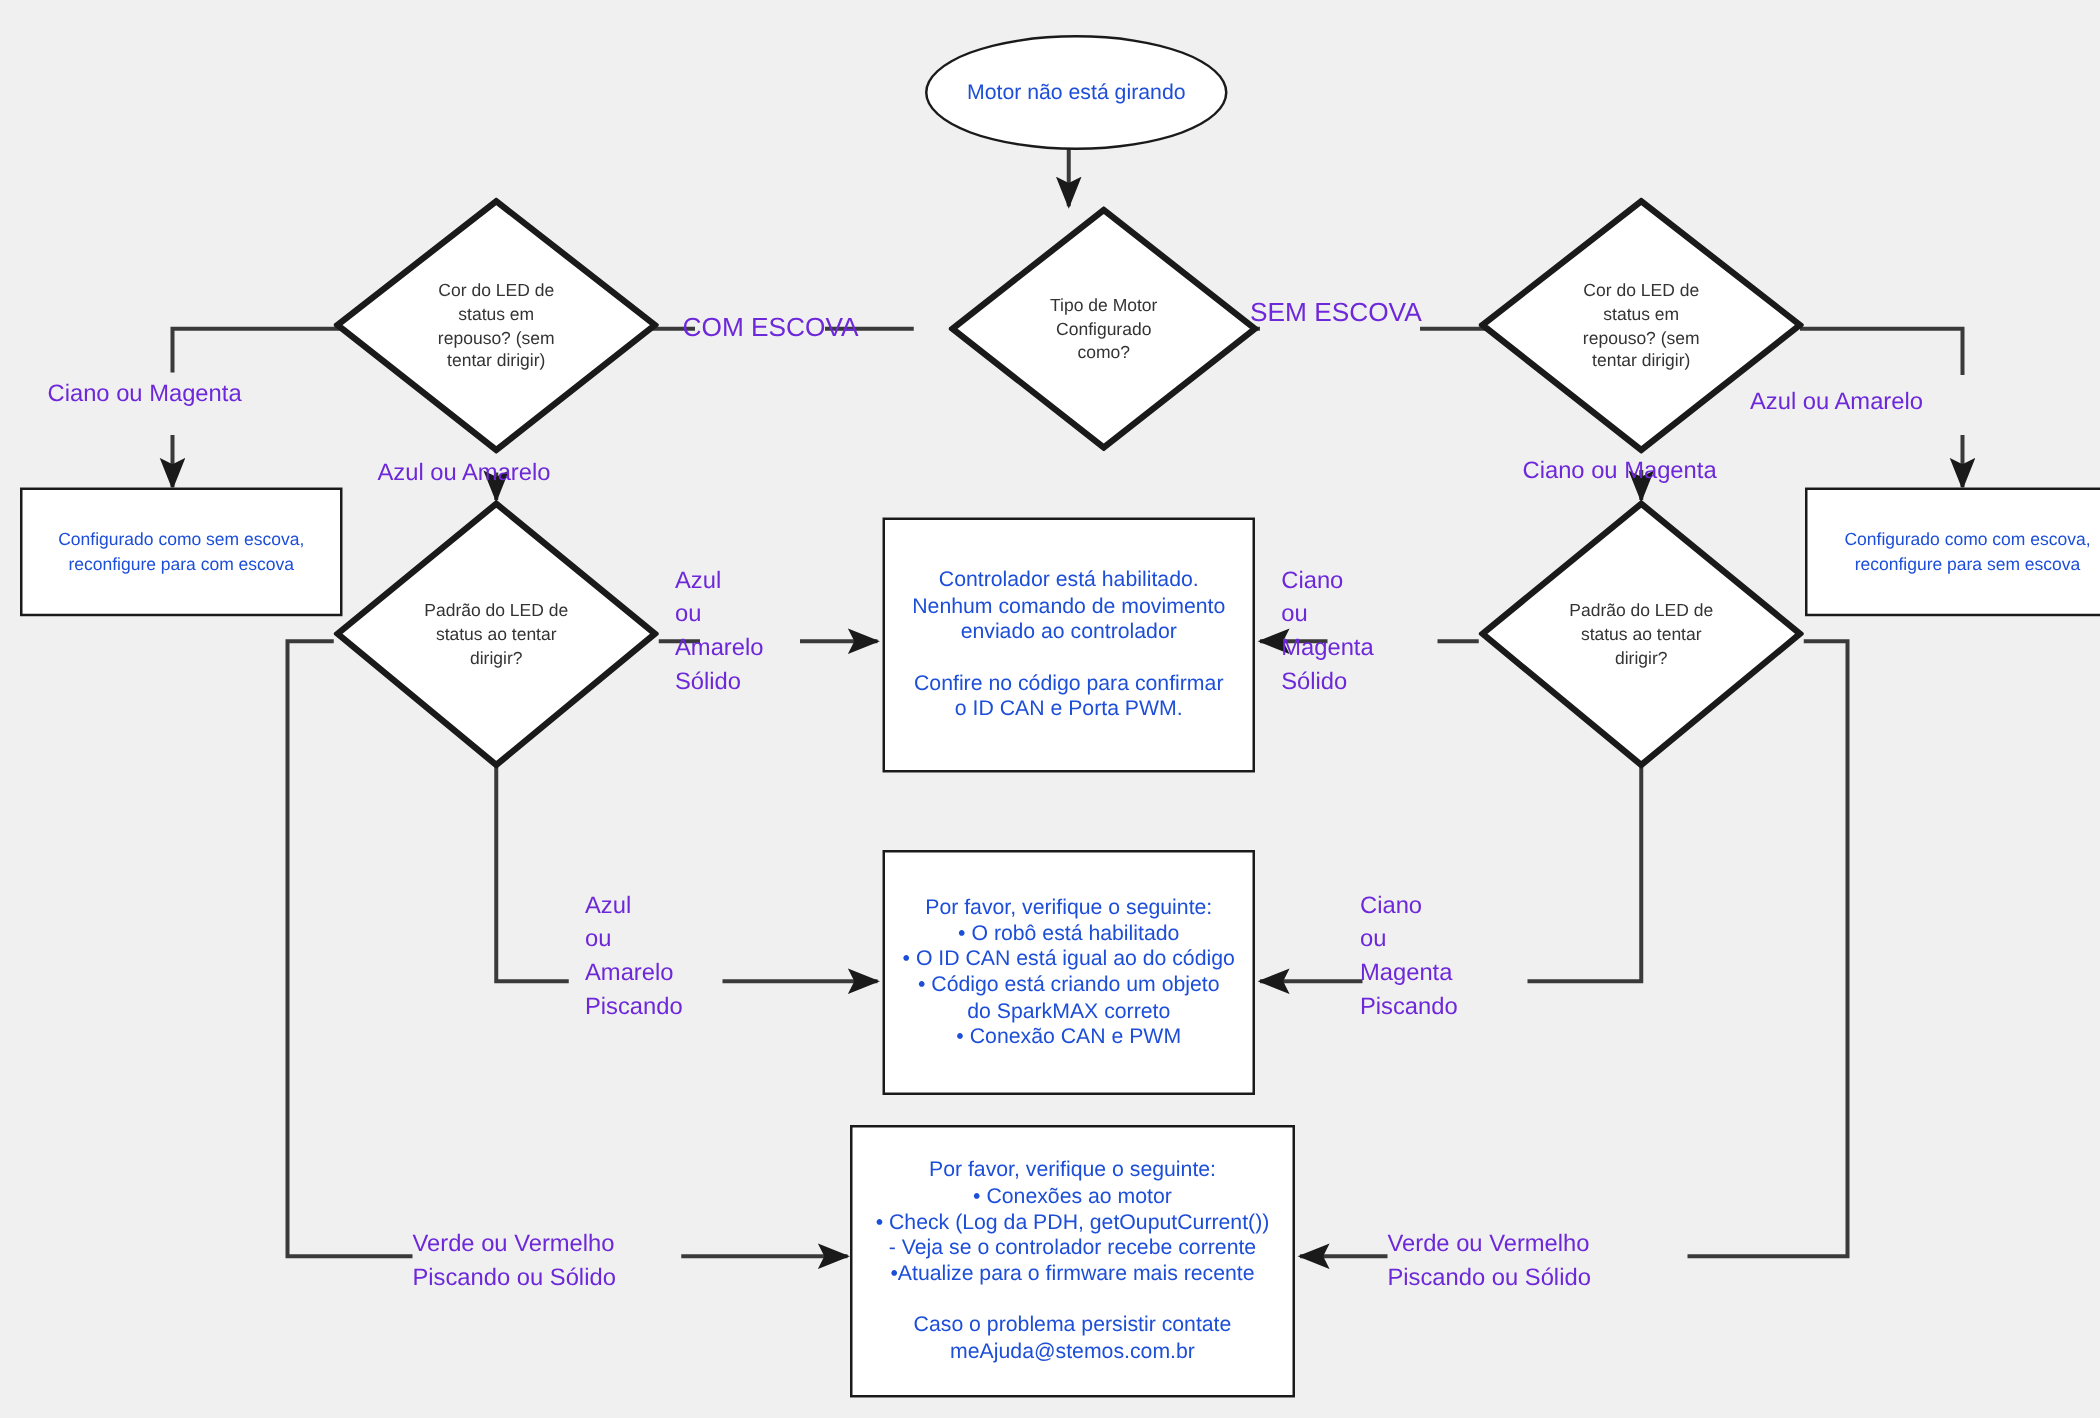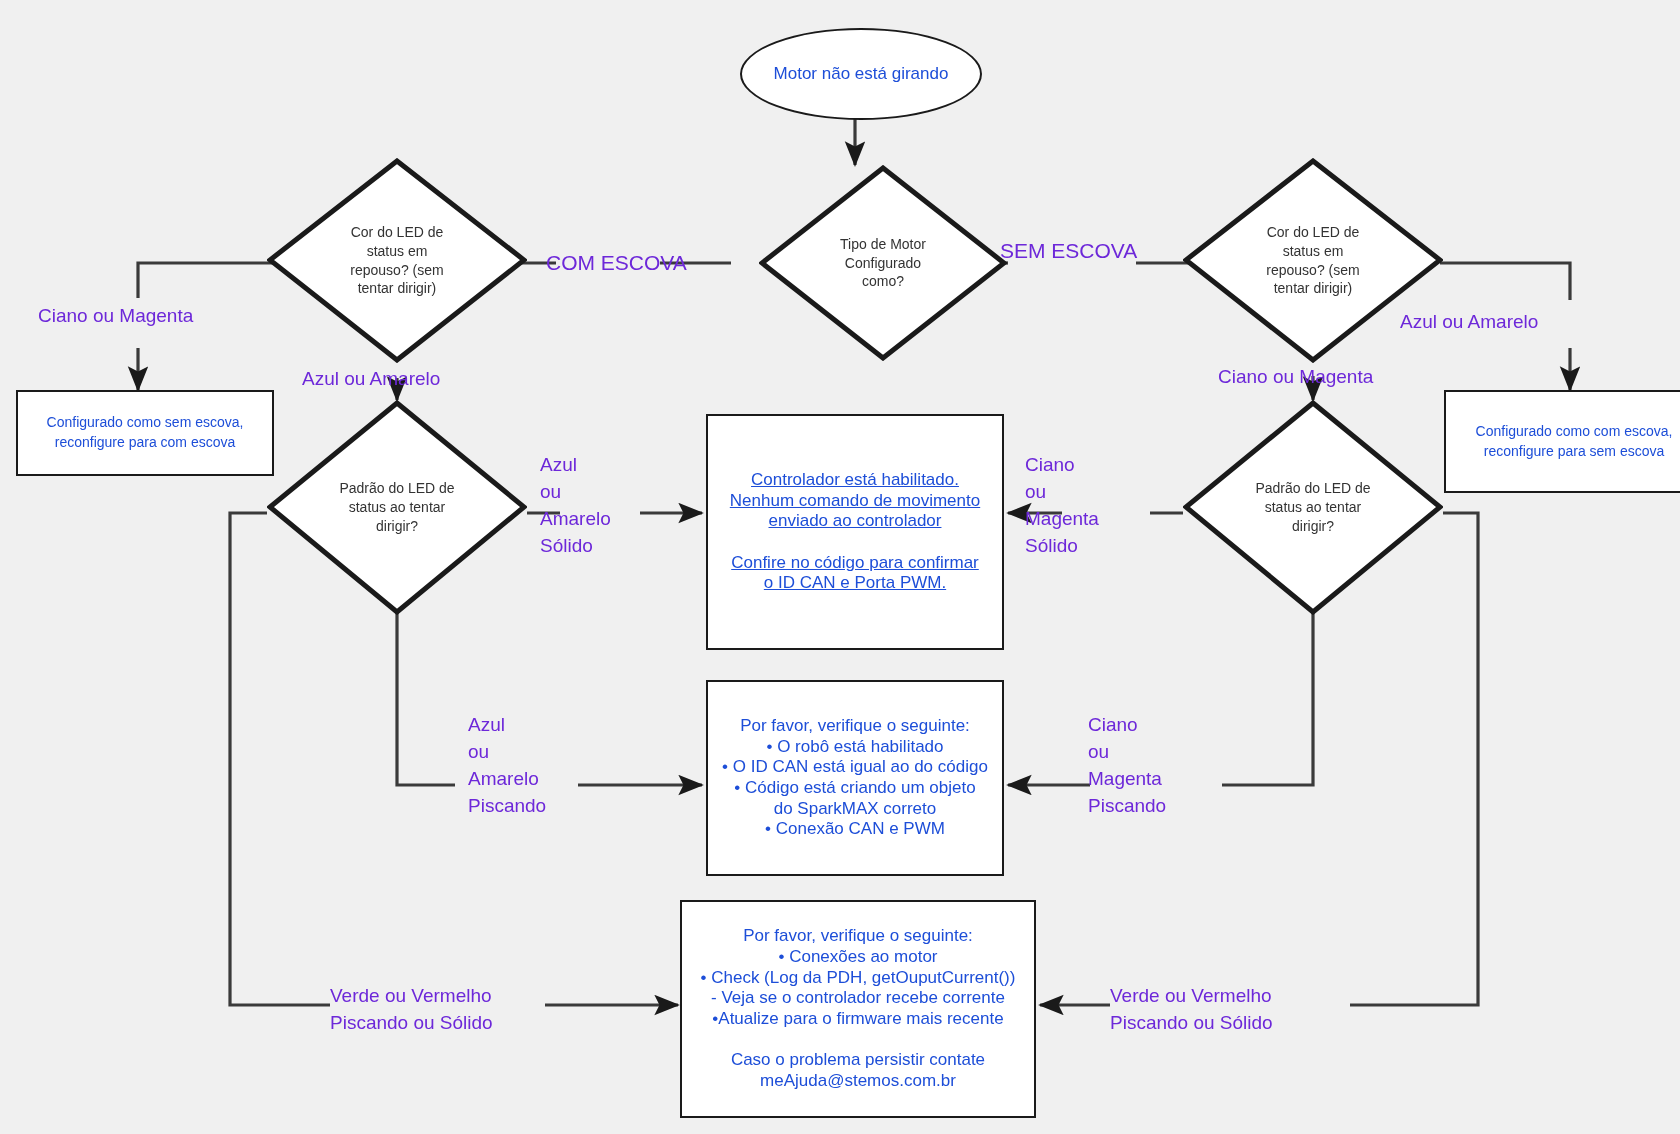--- a/index.html
+++ b/index.html
@@ -165,21 +165,21 @@
   <div class="diamond-wrap" style="left:1183px; top:158px; width:260px; height:205px;">
     <svg class="diamond-shape" viewBox="0 0 260 205" preserveAspectRatio="none">
       <polygon points="130,3 257,102 130,202 3,102" fill="#ffffff" stroke="#1a1a1a" stroke-width="5"></polygon>
     </svg>
     <div class="diamond-label">Cor do LED de
 status em
 repouso? (sem
 tentar dirigir)</div>
   </div>
 
-  <div class="node rect small" style="left:16px; top:390px; width:258px; height:86px;">Configurado como sem escova,
+  <div class="node rect small" style="left:16px; top:390px; width:258px; height:103px;">Configurado como sem escova,
 reconfigure para com escova</div>
 
   <div class="node rect small" style="left:1444px; top:390px; width:260px; height:103px;">Configurado como com escova,
 reconfigure para sem escova</div>
 
   <div class="diamond-wrap" style="left:267px; top:400px; width:260px; height:215px;">
     <svg class="diamond-shape" viewBox="0 0 260 215" preserveAspectRatio="none">
       <polygon points="130,3 257,107 130,212 3,107" fill="#ffffff" stroke="#1a1a1a" stroke-width="5"></polygon>
     </svg>
     <div class="diamond-label">Padrão do LED de
@@ -189,21 +189,21 @@
 
   <div class="diamond-wrap" style="left:1183px; top:400px; width:260px; height:215px;">
     <svg class="diamond-shape" viewBox="0 0 260 215" preserveAspectRatio="none">
       <polygon points="130,3 257,107 130,212 3,107" fill="#ffffff" stroke="#1a1a1a" stroke-width="5"></polygon>
     </svg>
     <div class="diamond-label">Padrão do LED de
 status ao tentar
 dirigir?</div>
   </div>
 
-  <div class="node rect" style="left:706px; top:414px; width:298px; height:236px;text-decoration:underline;">Controlador está habilitado.
+  <div class="node rect" style="left:706px; top:414px; width:298px; height:204px;">Controlador está habilitado.
 Nenhum comando de movimento
 enviado ao controlador
 
 Confire no código para confirmar
 o ID CAN e Porta PWM.</div>
 
   <div class="node rect" style="left:706px; top:680px; width:298px; height:196px;">Por favor, verifique o seguinte:
 • O robô está habilitado
 • O ID CAN está igual ao do código
 • Código está criando um objeto

